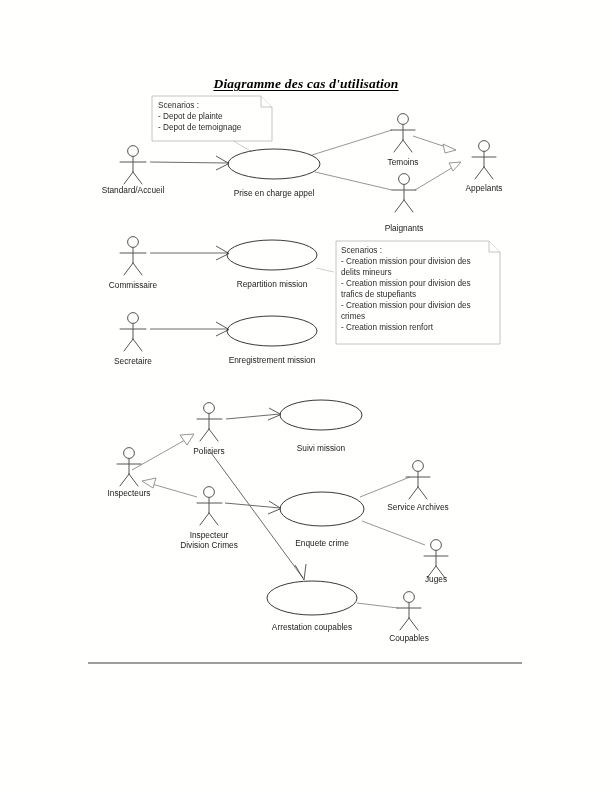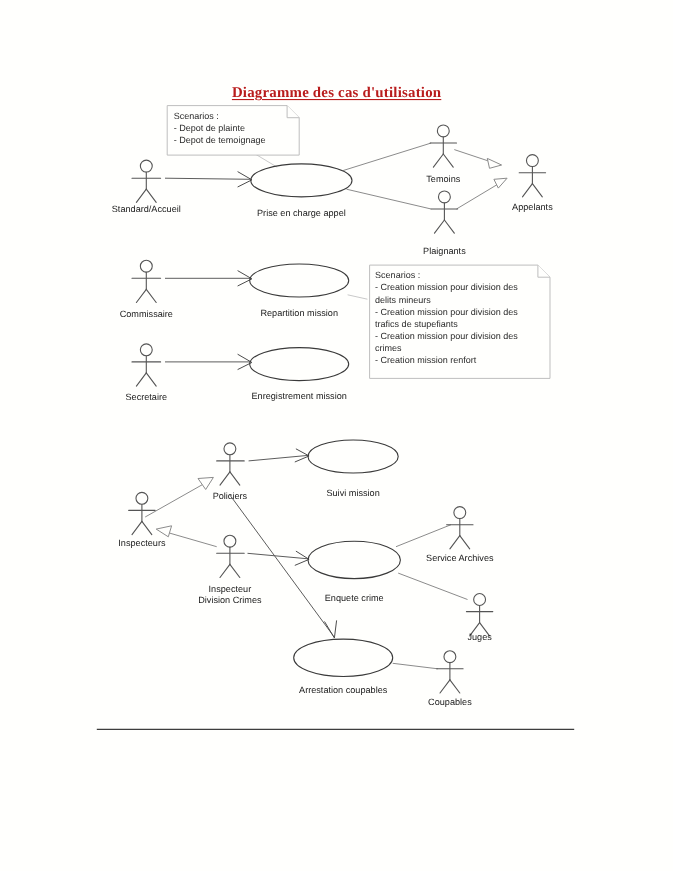--- a/index.html
+++ b/index.html
@@ -25,22 +25,23 @@
   }
   #doc-title {
     position: absolute;
     left: 0;
     top: 76px;
     width: 612px;
     text-align: center;
     font-family: "Liberation Serif", serif;
     font-weight: bold;
     font-size: 13.5px;
-    color: #b91c1c;
+    color: #000000;
     letter-spacing: 0.2px;
+    font-style: italic;
   }
   #doc-title .u {
     text-decoration: underline;
     text-underline-offset: 2px;
   }
   svg#diagram {
     position: absolute;
     left: 0;
     top: 0;
     width: 612px;

